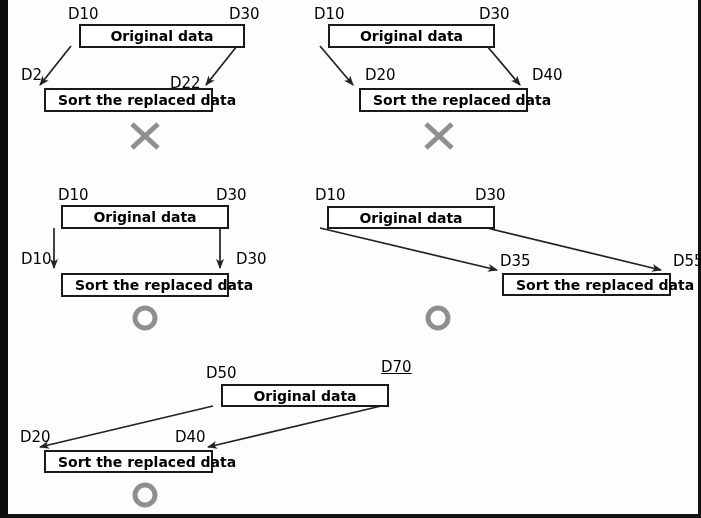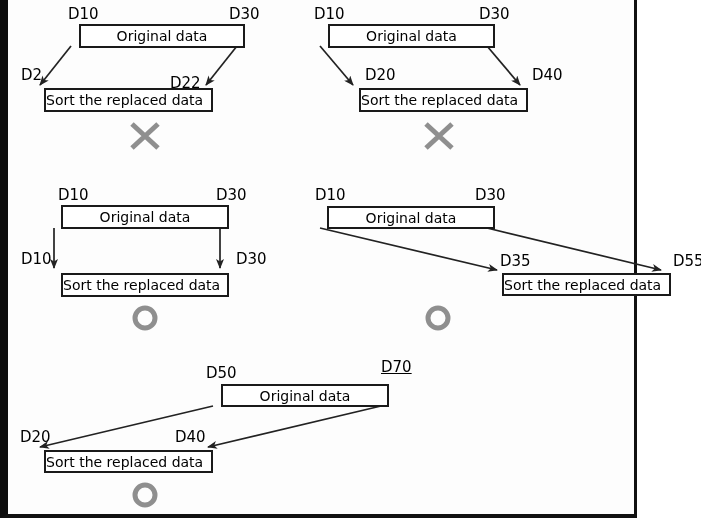--- a/index.html
+++ b/index.html
@@ -8,21 +8,21 @@
     background: #ffffff;
   }
   body {
     width: 701px;
     height: 518px;
     font-family: "DejaVu Sans", sans-serif;
     overflow: hidden;
   }
   #canvas {
     position: relative;
-    width: 637px;
+    width: 701px;
     height: 518px;
     background: #fdfdfd;
     box-sizing: border-box;
     border-left: 8px solid #0d0d0d;
     border-right: 3px solid #111111;
     border-bottom: 4px solid #111111;
     border-top: 0;
   }
   #svg-layer {
     position: absolute;
@@ -37,24 +37,25 @@
     border: 2px solid #1a1a1a;
     background: #ffffff;
     color: #000000;
     font-size: 14px;
     line-height: 1;
     display: flex;
     align-items: center;
     justify-content: center;
     white-space: nowrap;
     z-index: 3;
+    font-weight: bold;
   }
   .box-left {
     justify-content: flex-start;
-    padding-left: 0;
+    padding-left: 12px;
   }
   .lbl {
     position: absolute;
     font-size: 15px;
     color: #000000;
     white-space: nowrap;
     line-height: 1;
     z-index: 4;
   }
   .mark {

